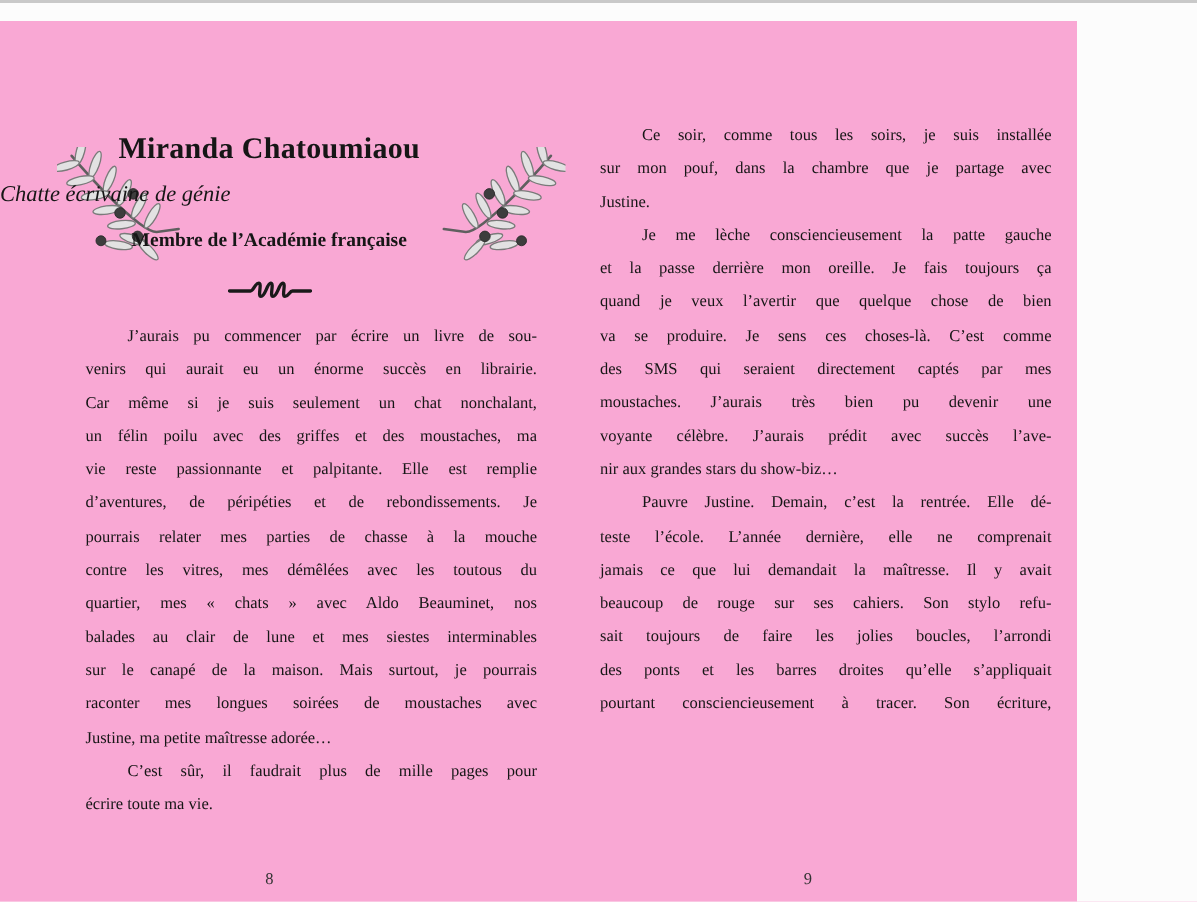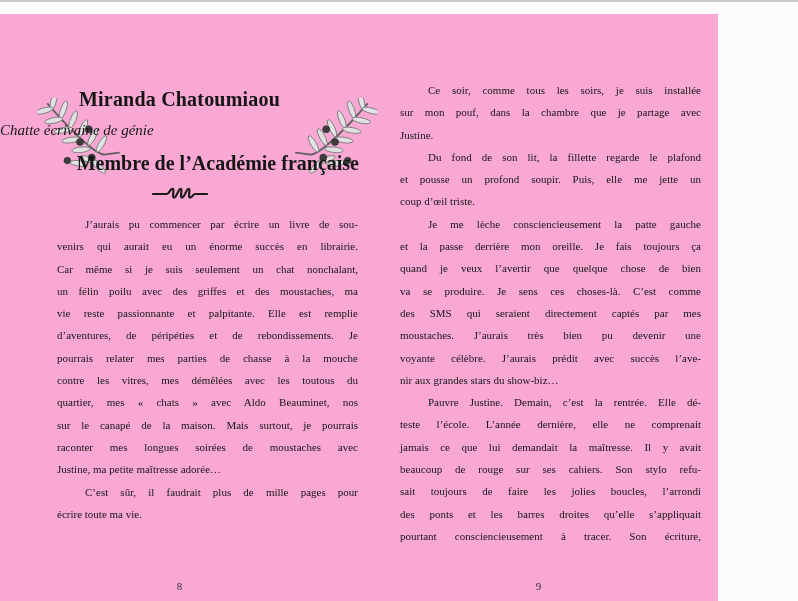--- a/index.html
+++ b/index.html
@@ -45,22 +45,22 @@
   .subtitle {
     position: absolute;
     top: 108px; left: 0; right: 0;
     text-align: left;
     font-size: 15px;
     font-style: italic;
   }
   .affiliation {
     position: absolute;
     top: 138px; left: 0; right: 0;
-    text-align: right;
-    font-size: 20px;
+    text-align: center;
+    font-size: 13px;
     font-weight: bold;
   }
   .branch {
     position: absolute;
     top: 84px;
     width: 84px;
     height: 84px;
   }
   .branch.left  { left: 38px; }
   .branch.right { left: 293px; }
@@ -164,45 +164,41 @@
         <div class="para">
           <div class="line first">J’aurais pu commencer par écrire un livre de sou-</div>
           <div class="line">venirs qui aurait eu un énorme succès en librairie.</div>
           <div class="line">Car même si je suis seulement un chat nonchalant,</div>
           <div class="line">un félin poilu avec des griffes et des moustaches, ma</div>
           <div class="line">vie reste passionnante et palpitante. Elle est remplie</div>
           <div class="line">d’aventures, de péripéties et de rebondissements. Je</div>
           <div class="line">pourrais relater mes parties de chasse à la mouche</div>
           <div class="line">contre les vitres, mes démêlées avec les toutous du</div>
           <div class="line">quartier, mes « chats » avec Aldo Beauminet, nos</div>
+          <div class="line">balades au clair de lune et mes siestes interminables</div>
           <div class="line">sur le canapé de la maison. Mais surtout, je pourrais</div>
           <div class="line">raconter mes longues soirées de moustaches avec</div>
           <div class="line last">Justine, ma petite maîtresse adorée…</div>
         </div>
         <div class="para">
           <div class="line first">C’est sûr, il faudrait plus de mille pages pour</div>
           <div class="line last">écrire toute ma vie.</div>
         </div>
       </div>
 
     <div class="pagenum">8</div>
   </div>
 
   <div class="page">
 
     <div class="body-text on-right">
         <div class="para">
           <div class="line first">Ce soir, comme tous les soirs, je suis installée</div>
           <div class="line">sur mon pouf, dans la chambre que je partage avec</div>
           <div class="line last">Justine.</div>
-        </div>
-        <div class="para">
-          <div class="line first">Du fond de son lit, la fillette regarde le plafond</div>
-          <div class="line">et pousse un profond soupir. Puis, elle me jette un</div>
-          <div class="line last">coup d’œil triste.</div>
         </div>
         <div class="para">
           <div class="line first">Je me lèche consciencieusement la patte gauche</div>
           <div class="line">et la passe derrière mon oreille. Je fais toujours ça</div>
           <div class="line">quand je veux l’avertir que quelque chose de bien</div>
           <div class="line">va se produire. Je sens ces choses-là. C’est comme</div>
           <div class="line">des SMS qui seraient directement captés par mes</div>
           <div class="line">moustaches. J’aurais très bien pu devenir une</div>
           <div class="line">voyante célèbre. J’aurais prédit avec succès l’ave-</div>
           <div class="line last">nir aux grandes stars du show-biz…</div>

